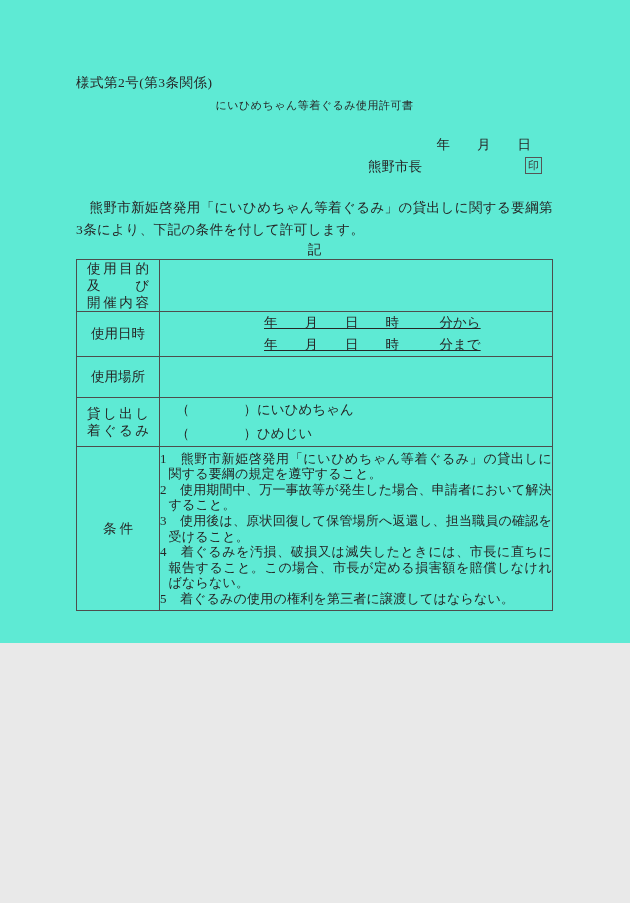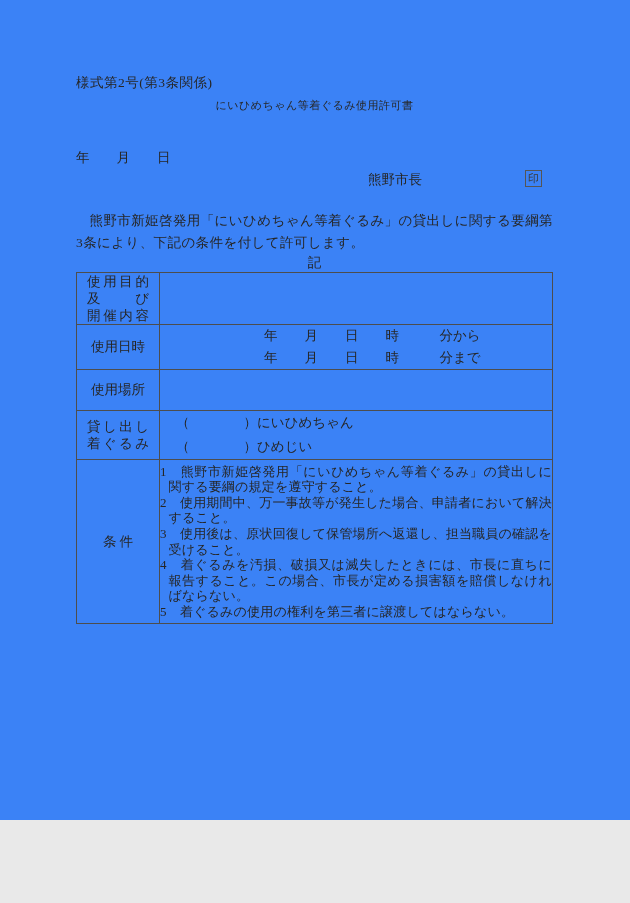--- a/index.html
+++ b/index.html
@@ -3,22 +3,22 @@
 <meta charset="utf-8">
 <style>
   html,body{margin:0;padding:0;}
   body{
     background:#e9e9e9;
     font-family:"Liberation Serif","DejaVu Serif",serif;
     color:#262626;
   }
   .page{
     position:relative;
-    width:630px;height:820px;
-    background:#3b82f6;
+    width:630px;height:643px;
+    background:#5eead4;
     box-sizing:border-box;
     overflow:hidden;
   }
   .content{
     position:absolute;
     left:76px;top:0;
     width:477px;
     font-size:13.5px;
     line-height:1.0;
   }
@@ -26,21 +26,22 @@
     margin-top:76px;
     letter-spacing:0.5px;
   }
   .doc-title{
     margin-top:10px;
     text-align:center;
     font-size:11px;
     letter-spacing:0.5px;
   }
   .date-line{
-    margin-top:40px;
+    margin-top:27px;
+    text-align:right;
     padding-right:22px;
   }
   .applicant{
     margin-top:7px;
     margin-left:12px;
   }
   .applicant div{
     height:22px;
     line-height:22px;
   }
@@ -106,20 +107,21 @@
   }
   .lbl-cond{
     padding:0 26px;
     text-align:justify;
     text-align-last:justify;
   }
   .dt-lines div{
     padding-left:104px;
     height:22px;
     line-height:22px;
+    text-decoration:underline;
   }
   .costume-lines div{
     padding-left:16px;
     height:24px;
     line-height:24px;
   }
   td.cond-cell{
     vertical-align:top;
     padding:12px 8px 10px 10px;
   }

